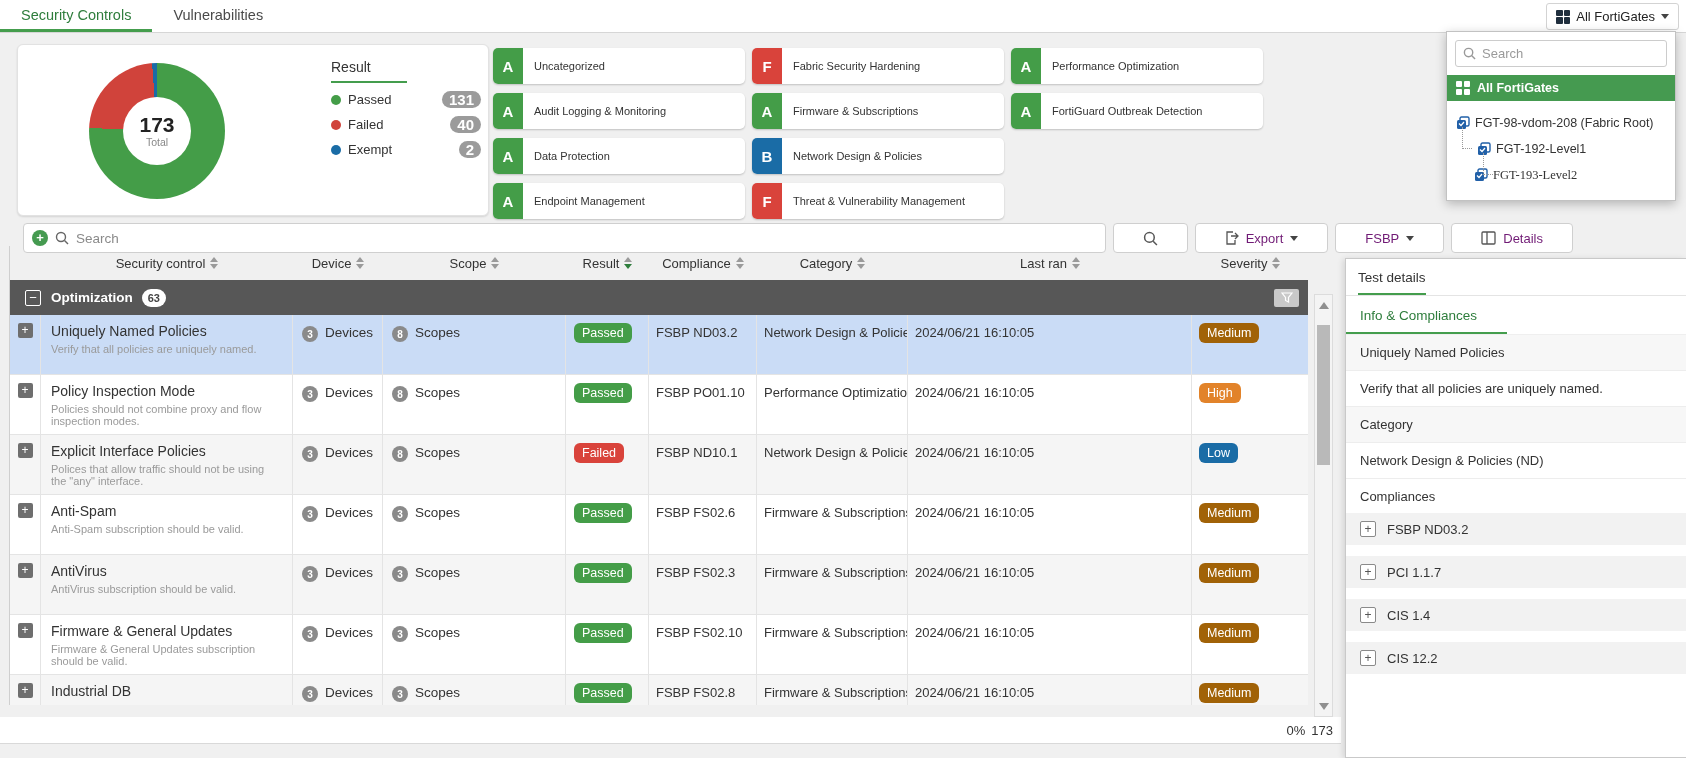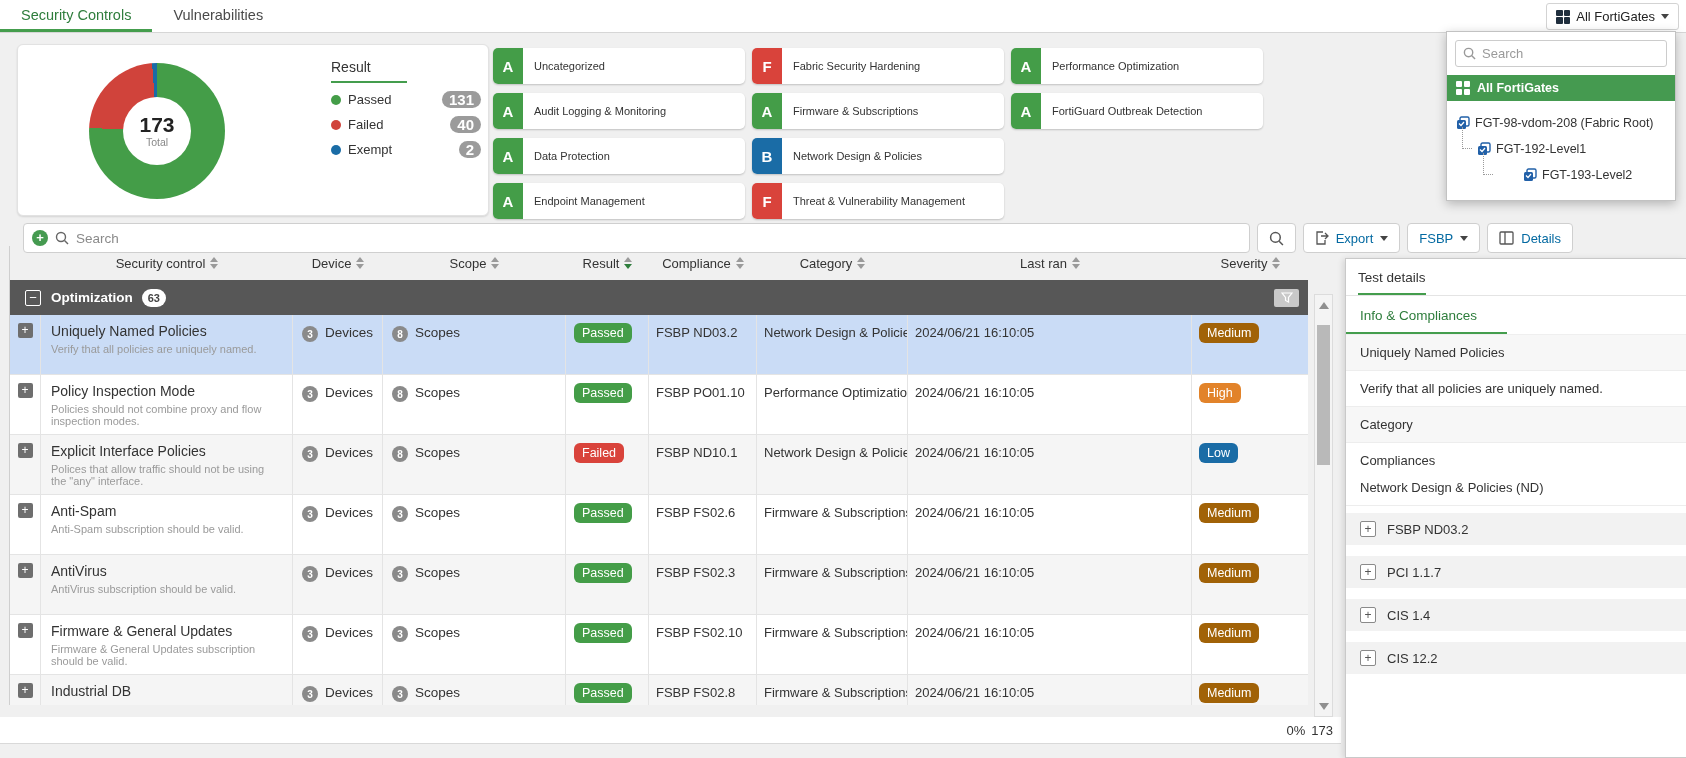--- a/index.html
+++ b/index.html
@@ -23,21 +23,21 @@
                   box-shadow:0 3px 10px rgba(0,0,0,.25); z-index:60; padding-bottom:12px; }
   .dd-search { margin:8px; height:27px; border:1px solid #ccc; border-radius:3px; display:flex; align-items:center; padding:0 7px; gap:6px; background:#fff; }
   .dd-search input { border:none; outline:none; flex:1; font-size:13px; font-family:inherit; color:#333; width:60px; }
   .dd-search input::placeholder { color:#9a9a9a; }
   .dd-selected { height:26px; background:#459a50; color:#fff; display:flex; align-items:center; gap:7px; padding:0 9px; font-size:12.5px; font-weight:bold; cursor:pointer; }
   .dd-selected .grid-icon i { background:#fff; }
   .dd-tree { padding-top:9px; font-size:12.5px; color:#333; }
   .dd-node { display:flex; align-items:center; gap:5px; height:26px; position:relative; cursor:pointer; }
   .dd-node.l0 { padding-left:9px; }
   .dd-node.l1 { padding-left:30px; }
-  .dd-node.l2 { padding-left:76px; }
+  .dd-node.l2 { padding-left:27px;font-family:Liberation Serif, serif; }
   .dd-node .conn { position:absolute; width:10px; height:22px; border-left:1px dotted #9a9a9a; border-bottom:1px dotted #9a9a9a; top:-9px; }
   .dd-node.l1 .conn { left:15px; }
   .dd-node.l2 .conn { left:36px; }
 
   
   .summary-card { position:absolute; left:17px; top:44px; width:472px; height:172px; background:#fff; border-radius:6px;
                   border:1px solid #e2e2e2; box-shadow:0 1px 2px rgba(0,0,0,.12); }
   .donut { position:absolute; left:71px; top:18px; width:136px; height:136px; border-radius:50%; background:#ccc; }
   .donut-hole { position:absolute; left:34px; top:34px; width:68px; height:68px; border-radius:50%; background:#fff;
                 display:flex; flex-direction:column; align-items:center; justify-content:center; }
@@ -62,21 +62,21 @@
   .chip-letter[data-variant="f"] { background:#d9433b; }
   .chip-label { padding-left:11px; font-size:11px; color:#333; white-space:nowrap; }
 
   
   .toolbar { position:absolute; left:23px; top:223px; width:1550px; height:30px; display:flex; gap:7px; z-index:4; }
   .search-box { flex:1; background:#fff; border:1px solid #cfcfcf; border-radius:4px; display:flex; align-items:center; padding:0 8px; gap:7px; }
   .search-box input { border:none; outline:none; flex:1; font-size:13.5px; font-family:inherit; color:#333; }
   .search-box input::placeholder { color:#8a8a8a; }
   .plus-circle { width:16px; height:16px; border-radius:50%; background:#459a50; color:#fff; font-size:13px; line-height:15px; text-align:center; font-weight:bold; flex:none; cursor:pointer; }
   .tb-btn { background:#fff; border:1px solid #cfcfcf; border-radius:4px; display:flex; align-items:center; gap:7px;
-            padding:0 11px; font-size:13px; color:#0369a1; cursor:pointer; white-space:nowrap; }
+            padding:0 29px; font-size:13px; color:#701a75; cursor:pointer; white-space:nowrap; }
   .tb-btn svg { flex:none; }
 
   
   .table { position:absolute; left:9px; top:246px; width:1299px; --cols: 31px 252px 90px 183px 83px 108px 151px 284px 117px;
            border-left:1px solid #cfcfcf; }
   .thead { display:grid; grid-template-columns:var(--cols); height:34px; align-items:center; font-size:13px; color:#333; }
   .th { display:flex; align-items:center; justify-content:center; gap:5px; cursor:pointer; }
   .sort { display:inline-flex; flex-direction:column; gap:2px; }
   .tri-up { width:0; height:0; border-left:4px solid transparent; border-right:4px solid transparent; border-bottom:5px solid #9a9a9a; }
   .tri-down { width:0; height:0; border-left:4px solid transparent; border-right:4px solid transparent; border-top:5px solid #9a9a9a; }
@@ -570,22 +570,22 @@
   <div class="details-panel">
     <div class="dp-header">
       <span class="dp-title">Test details</span>
     </div>
     <div class="dp-subtabs">
       <div class="dp-subtab">Info &amp; Compliances</div>
     </div>
     <div class="dp-row label">Uniquely Named Policies</div>
     <div class="dp-row">Verify that all policies are uniquely named.</div>
     <div class="dp-row label">Category</div>
+    <div class="dp-row">Network Design &amp; Policies (ND)</div>
     <div class="dp-row" style="border-bottom:none; padding-bottom:2px;">Compliances</div>
-    <div class="dp-row">Network Design &amp; Policies (ND)</div>
     <div class="dp-comp-item">
       <span class="plus-box">+</span>
       <span>FSBP ND03.2</span>
     </div>
     <div class="dp-comp-item">
       <span class="plus-box">+</span>
       <span>PCI 1.1.7</span>
     </div>
     <div class="dp-comp-item">
       <span class="plus-box">+</span>

